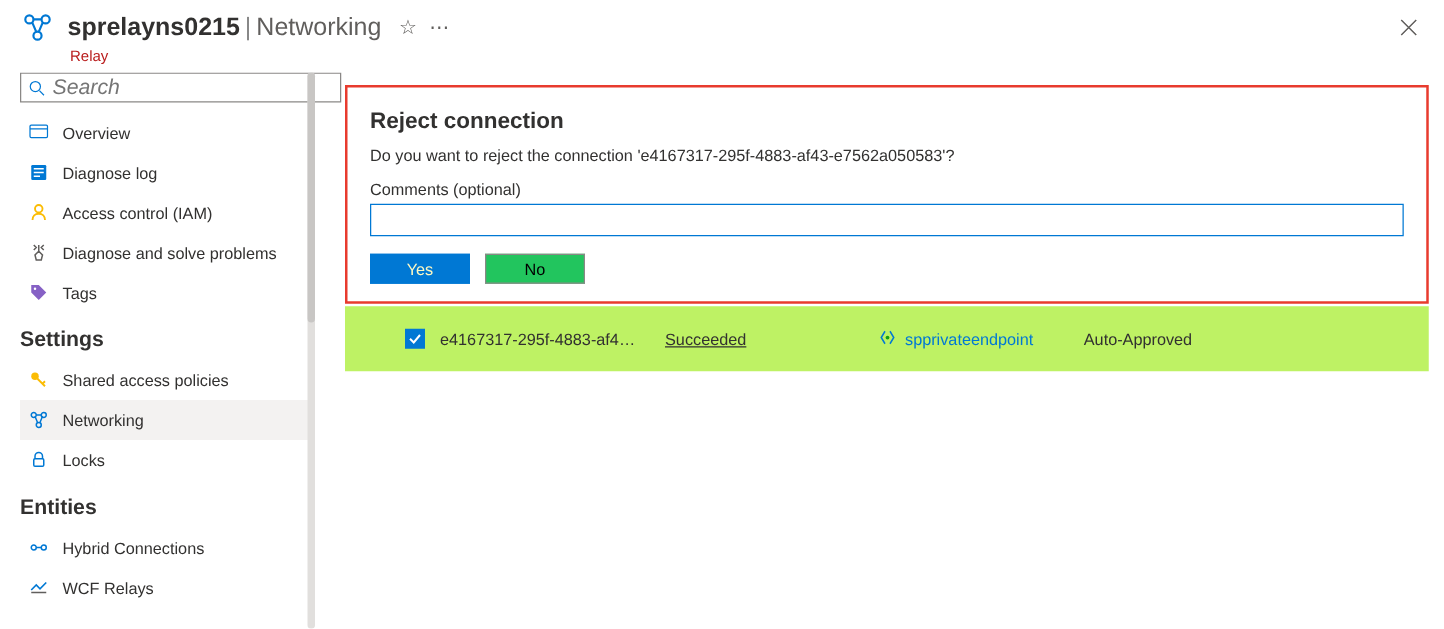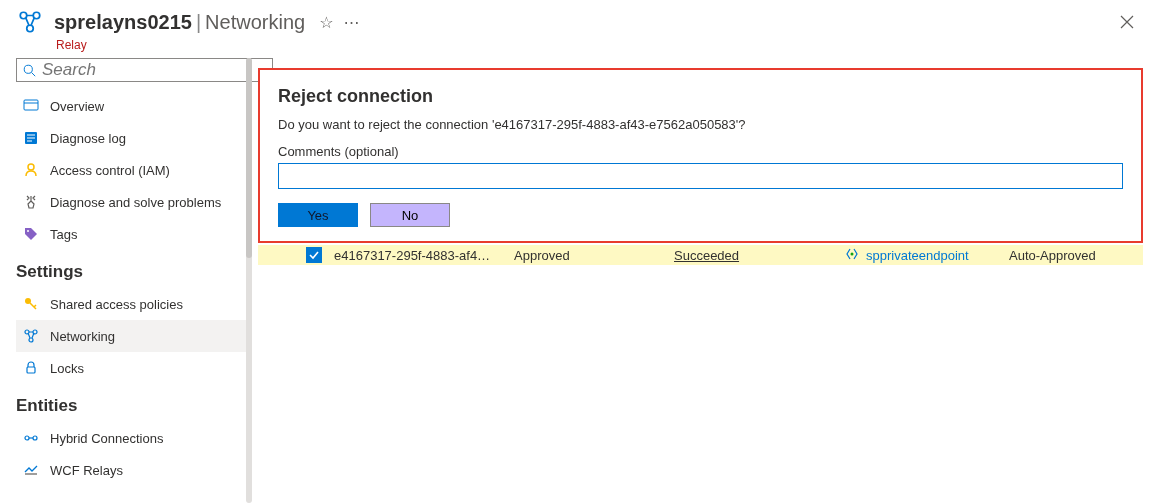--- a/index.html
+++ b/index.html
@@ -40,37 +40,37 @@
   .side-item {
     display:flex; align-items:center; height:32px; padding:0 6px; cursor:pointer; color:#323130;
   }
   .side-item.active { background:#f3f2f1; font-weight:400; }
   .side-item .ico { width:18px; height:18px; margin-right:10px; display:flex;align-items:center;justify-content:center; flex-shrink:0;}
   .side-section { font-weight:600; font-size:17px; margin:12px 0 6px 0; color:#323130;}
   .side-scroll { position:absolute; right:0; top:0; bottom:0; width:6px; background:#e1dfdd; border-radius:3px;}
   .side-scroll-thumb { position:absolute; top:0; width:6px; height:200px; background:#c8c6c4; border-radius:3px;}
 
   
-  .main { flex:1; position:relative; padding:10px 12px 0 6px; }
+  .main { flex:1; position:relative; padding:10px 12px 0 24px; }
   .dialog {
     border:2px solid #e83b2e; padding:16px 18px 14px 18px; background:#fff;
   }
   .dlg-title { font-size:18px; font-weight:600; margin-bottom:10px;}
   .dlg-msg { font-size:13px; margin-bottom:12px;}
   .dlg-label { font-size:13px; margin-bottom:4px; display:block;}
   .dlg-input {
     width:100%; height:26px; border:1px solid #0078d4; padding:0 6px; font-size:13px; outline:none;
   }
   .dlg-actions { margin-top:14px; display:flex; gap:12px;}
-  .btn { min-width:80px; height:24px; font-size:13px; border:1px solid #8a8886; background:#c4b5fd; cursor:pointer;}
-  .btn.primary { background:#0078d4; color:#0f172a; border-color:#0078d4;}
+  .btn { min-width:80px; height:24px; font-size:13px; border:1px solid #8a8886; background:#22c55e; cursor:pointer;}
+  .btn.primary { background:#0078d4; color:#fef9c3; border-color:#0078d4;}
 
   
   .row {
-    display:flex; align-items:center; height:20px; background:#fef9c3; margin-top:2px;
+    display:flex; align-items:center; height:52px; background:#bef264; margin-top:2px;
     padding:0 10px 0 48px; font-size:13px; color:#323130;
   }
   .row-wrap { position:relative; }
   .chkbox {
     width:16px; height:16px; background:#0078d4; display:inline-flex;align-items:center;justify-content:center;
     margin-right:12px; flex-shrink:0;
   }
   .col-conn { width:180px; overflow:hidden; text-overflow:ellipsis; white-space:nowrap;}
   .col-state { width:160px;}
   .col-prov { width:170px;text-decoration:underline;}
@@ -240,21 +240,20 @@
       </div>
 
       <div class="row-wrap">
         <div class="row">
           <span class="chkbox">
             <svg width="12" height="12" viewBox="0 0 12 12">
                 <path d="M2 6l3 3 5-6" fill="none" stroke="#fff" stroke-width="1.6"></path>
               </svg>
           </span>
           <span class="col-conn">e4167317-295f-4883-af4…</span>
-          <span class="col-state">Approved</span>
           <span class="col-prov">Succeeded</span>
           <span class="col-ep">
             <span class="ico">
               <svg width="16" height="16" viewBox="0 0 16 16">
                   <g fill="none" stroke="#0078d4" stroke-width="1.2">
                     <path d="M6 3l-3 5 3 5"></path>
                     <path d="M10 3l3 5-3 5"></path>
                     <circle cx="8" cy="8" r="1.5" fill="#13a10e" stroke="none"></circle>
                   </g>
                 </svg>

